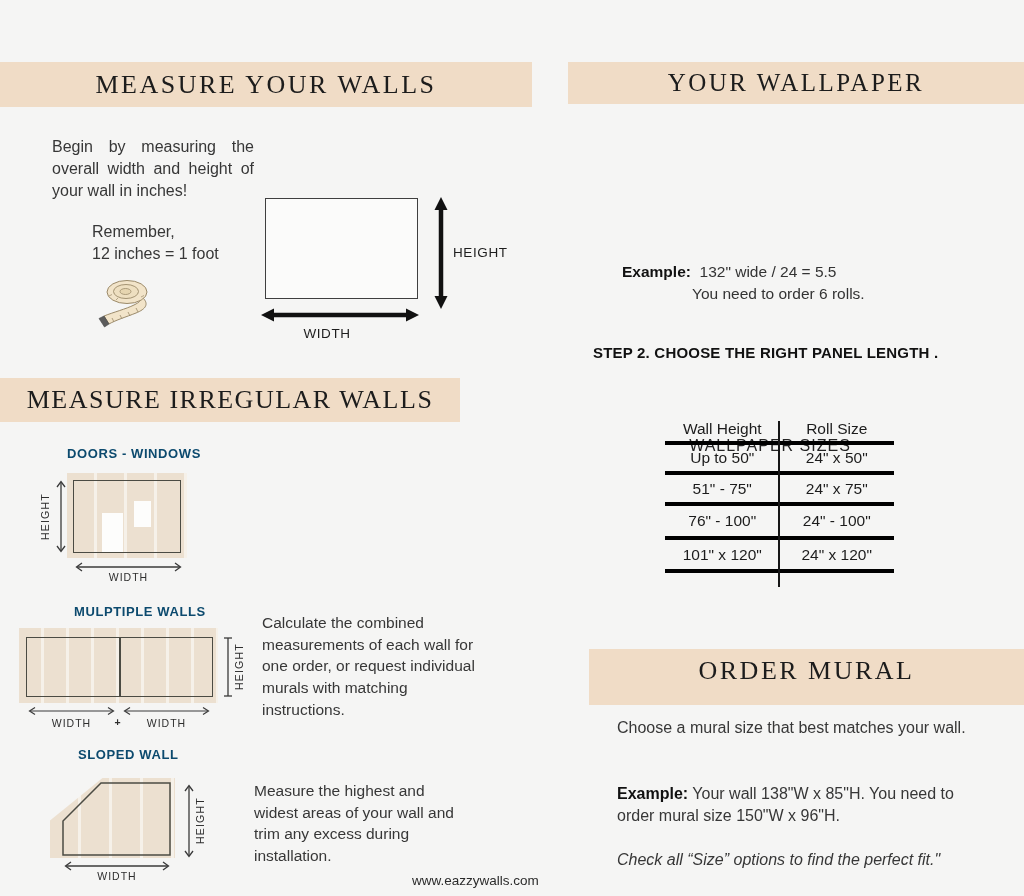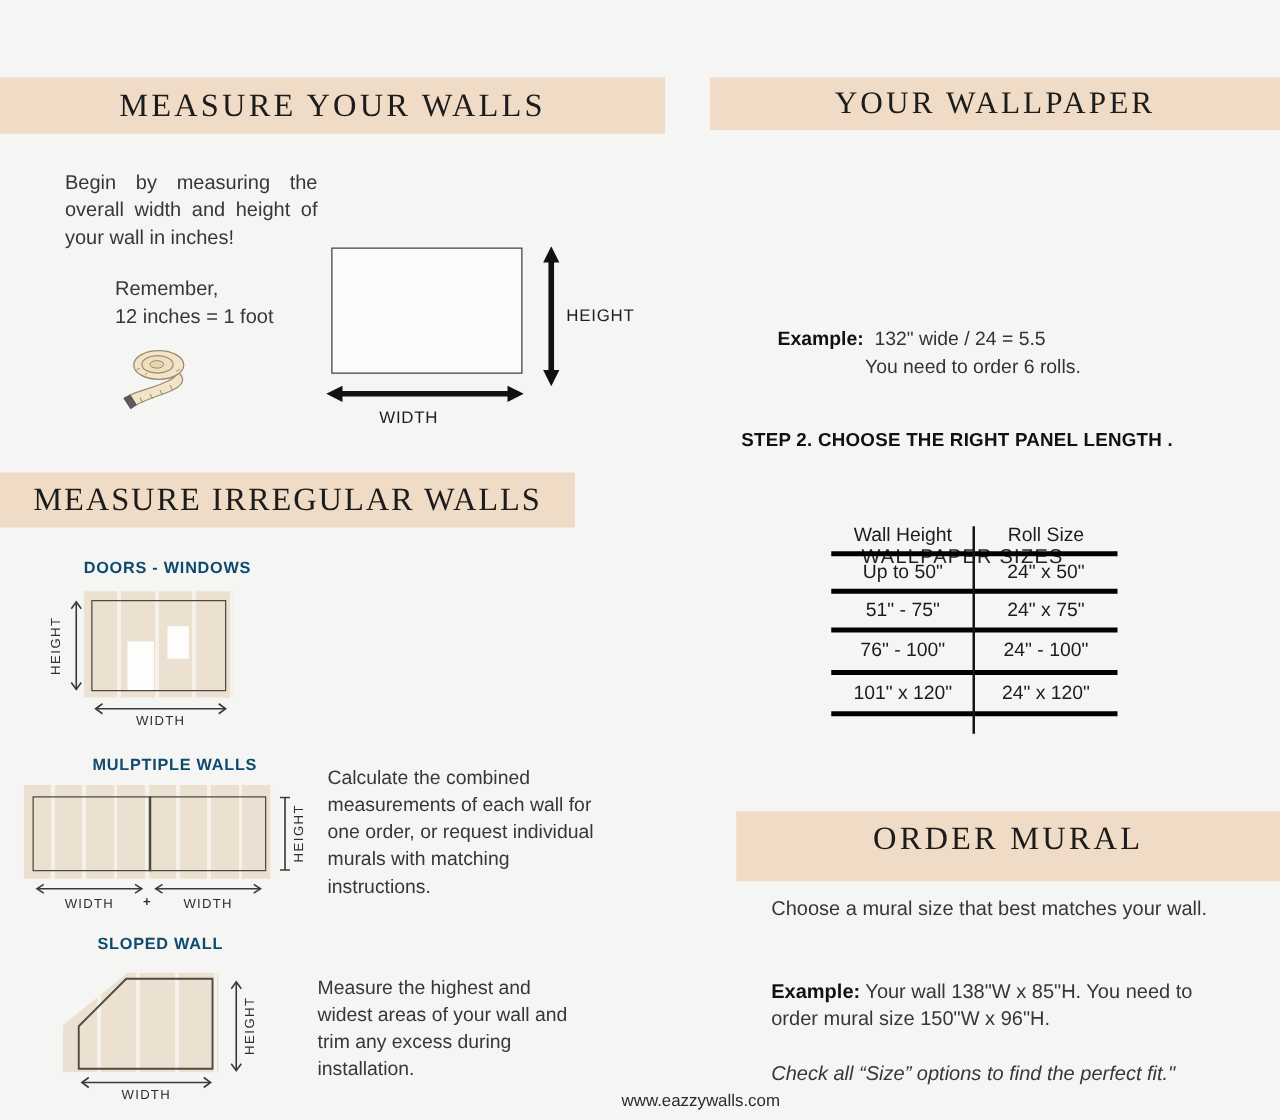--- a/index.html
+++ b/index.html
@@ -30,21 +30,21 @@
              background:#fbfbfa;border:1.5px solid #3f3f3f;box-sizing:border-box;}
   .tbl{position:absolute;left:665px;top:417px;width:229px;}
   .tbl-row{display:flex;box-sizing:border-box;border-bottom:4px solid #000000;}
   .tbl-cell{width:50%;display:flex;align-items:center;justify-content:center;
             font-size:15.5px;color:#1c1c1c;}
   .tbl-divider{position:absolute;left:113px;top:4px;width:2px;height:166px;background:#161616;}
   ul.rolls{position:absolute;left:600px;top:174px;width:372px;margin:0;padding:0 0 0 18px;}
   ul.rolls li{font-size:15.5px;line-height:1.42;color:#333;text-align:justify;}
   .example-line{font-size:15.5px;line-height:1.45;color:#333;}
   .bold{font-weight:700;color:#111;}
-  .footer-url{position:absolute;left:412px;top:873px;width:212px;text-align:right;
+  .footer-url{position:absolute;left:412px;top:873px;width:212px;text-align:left;
               font-size:13.5px;color:#2b2b2b;}
 </style>
 </head>
 <body>
 
 <div class="page">
 
   <div class="banner b1">MEASURE YOUR WALLS</div>
 
   <div class="abs body-text just" style="left:52px;top:136px;width:202px;">Begin by measuring the overall width and height of your wall in inches!</div>

